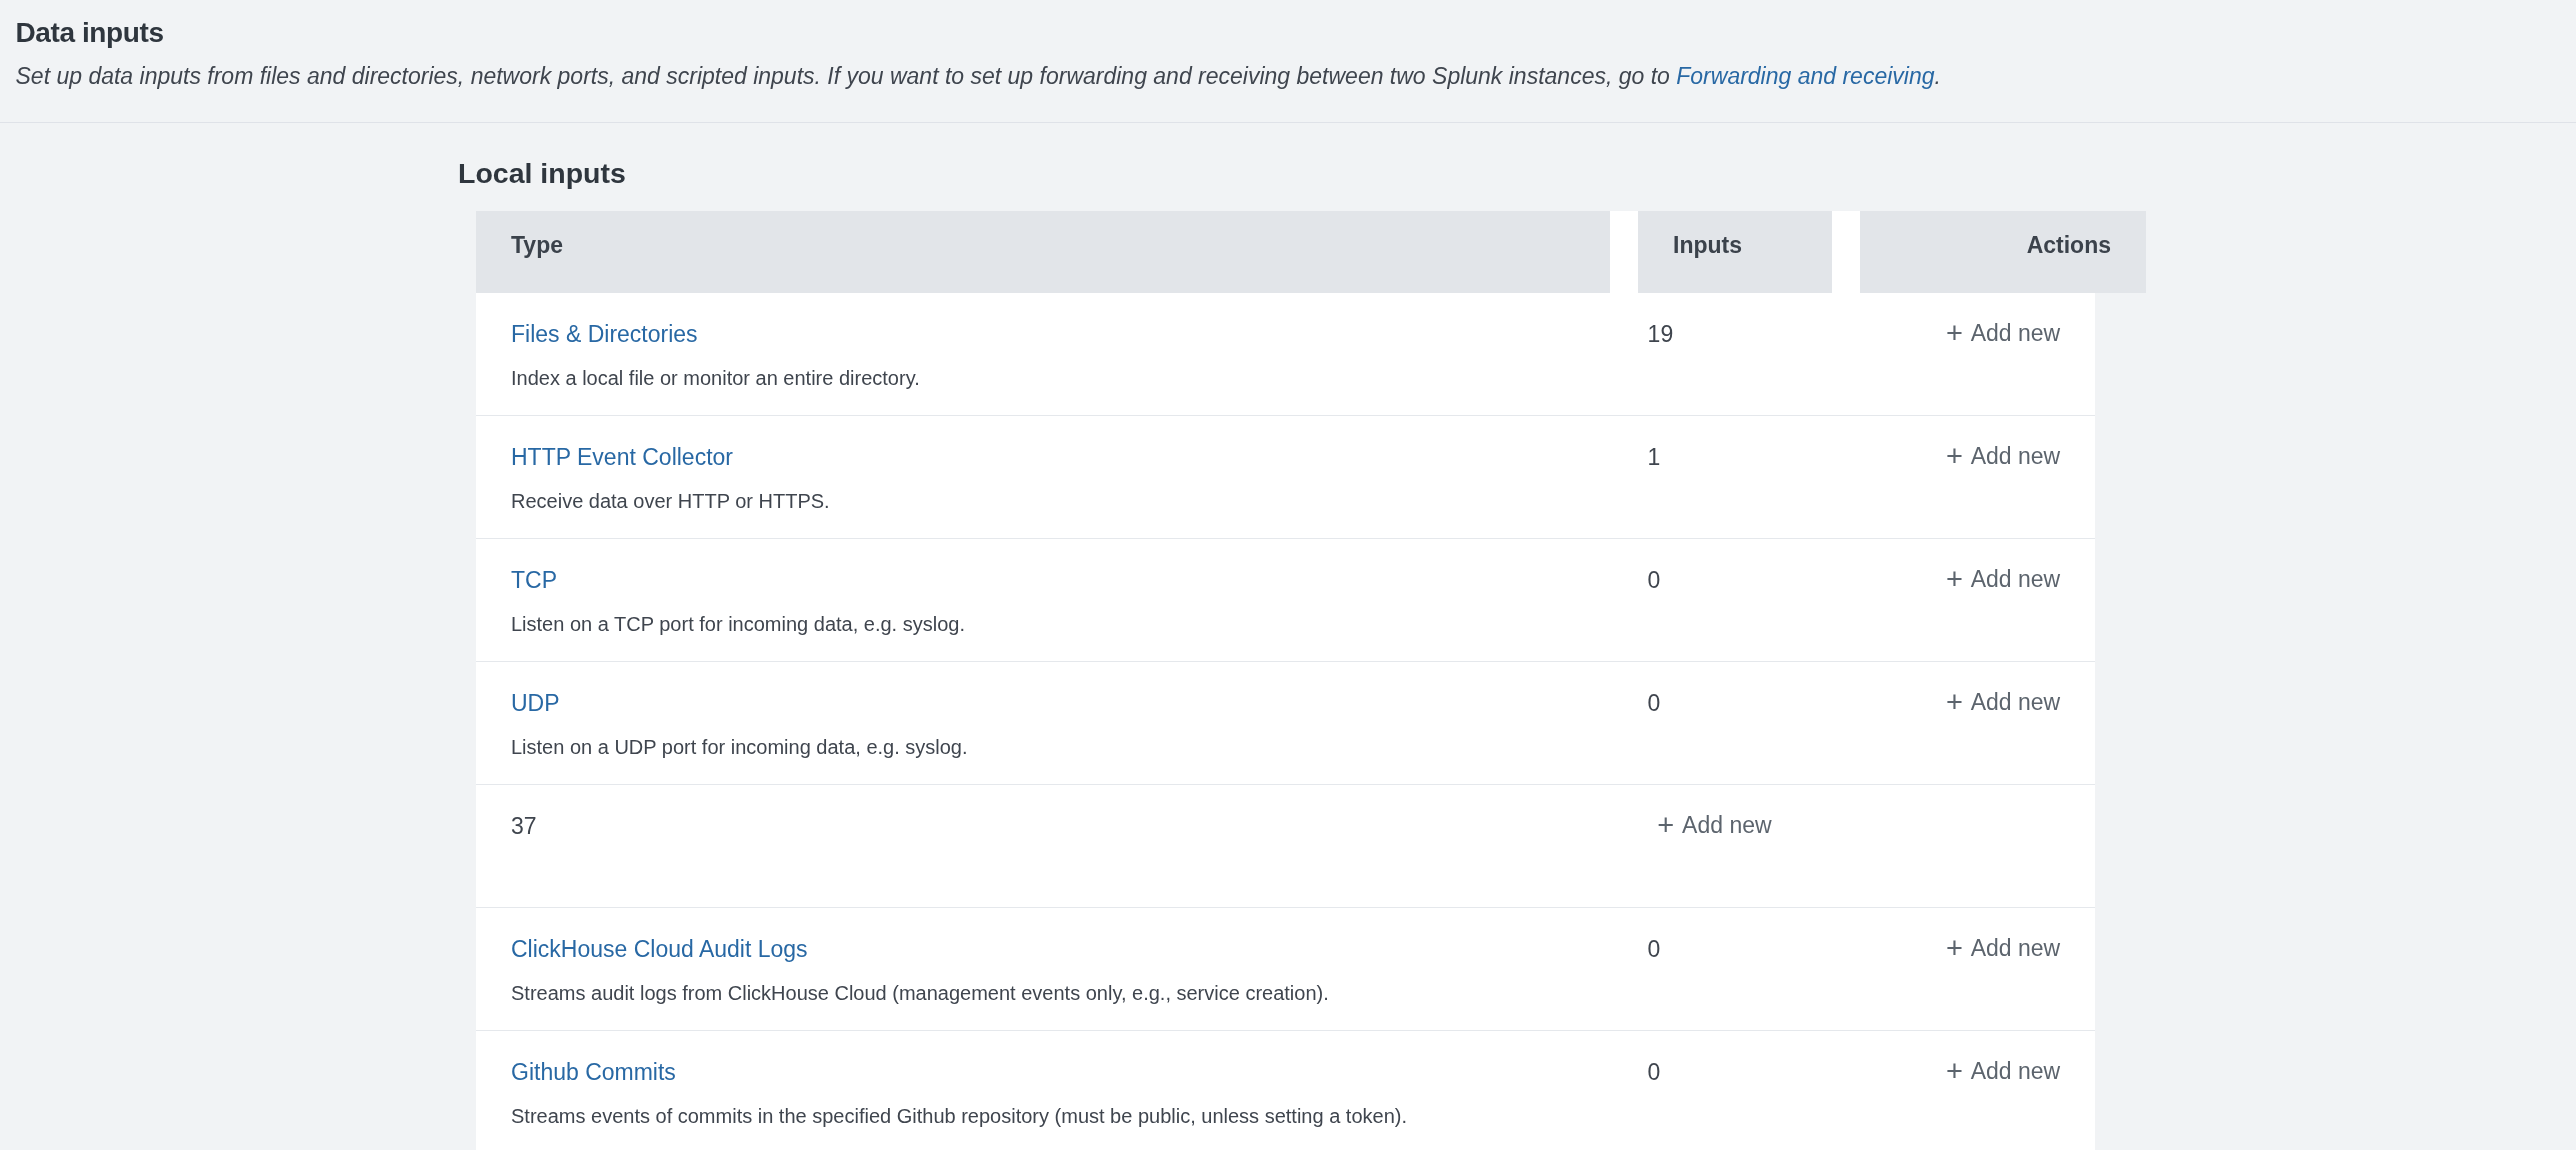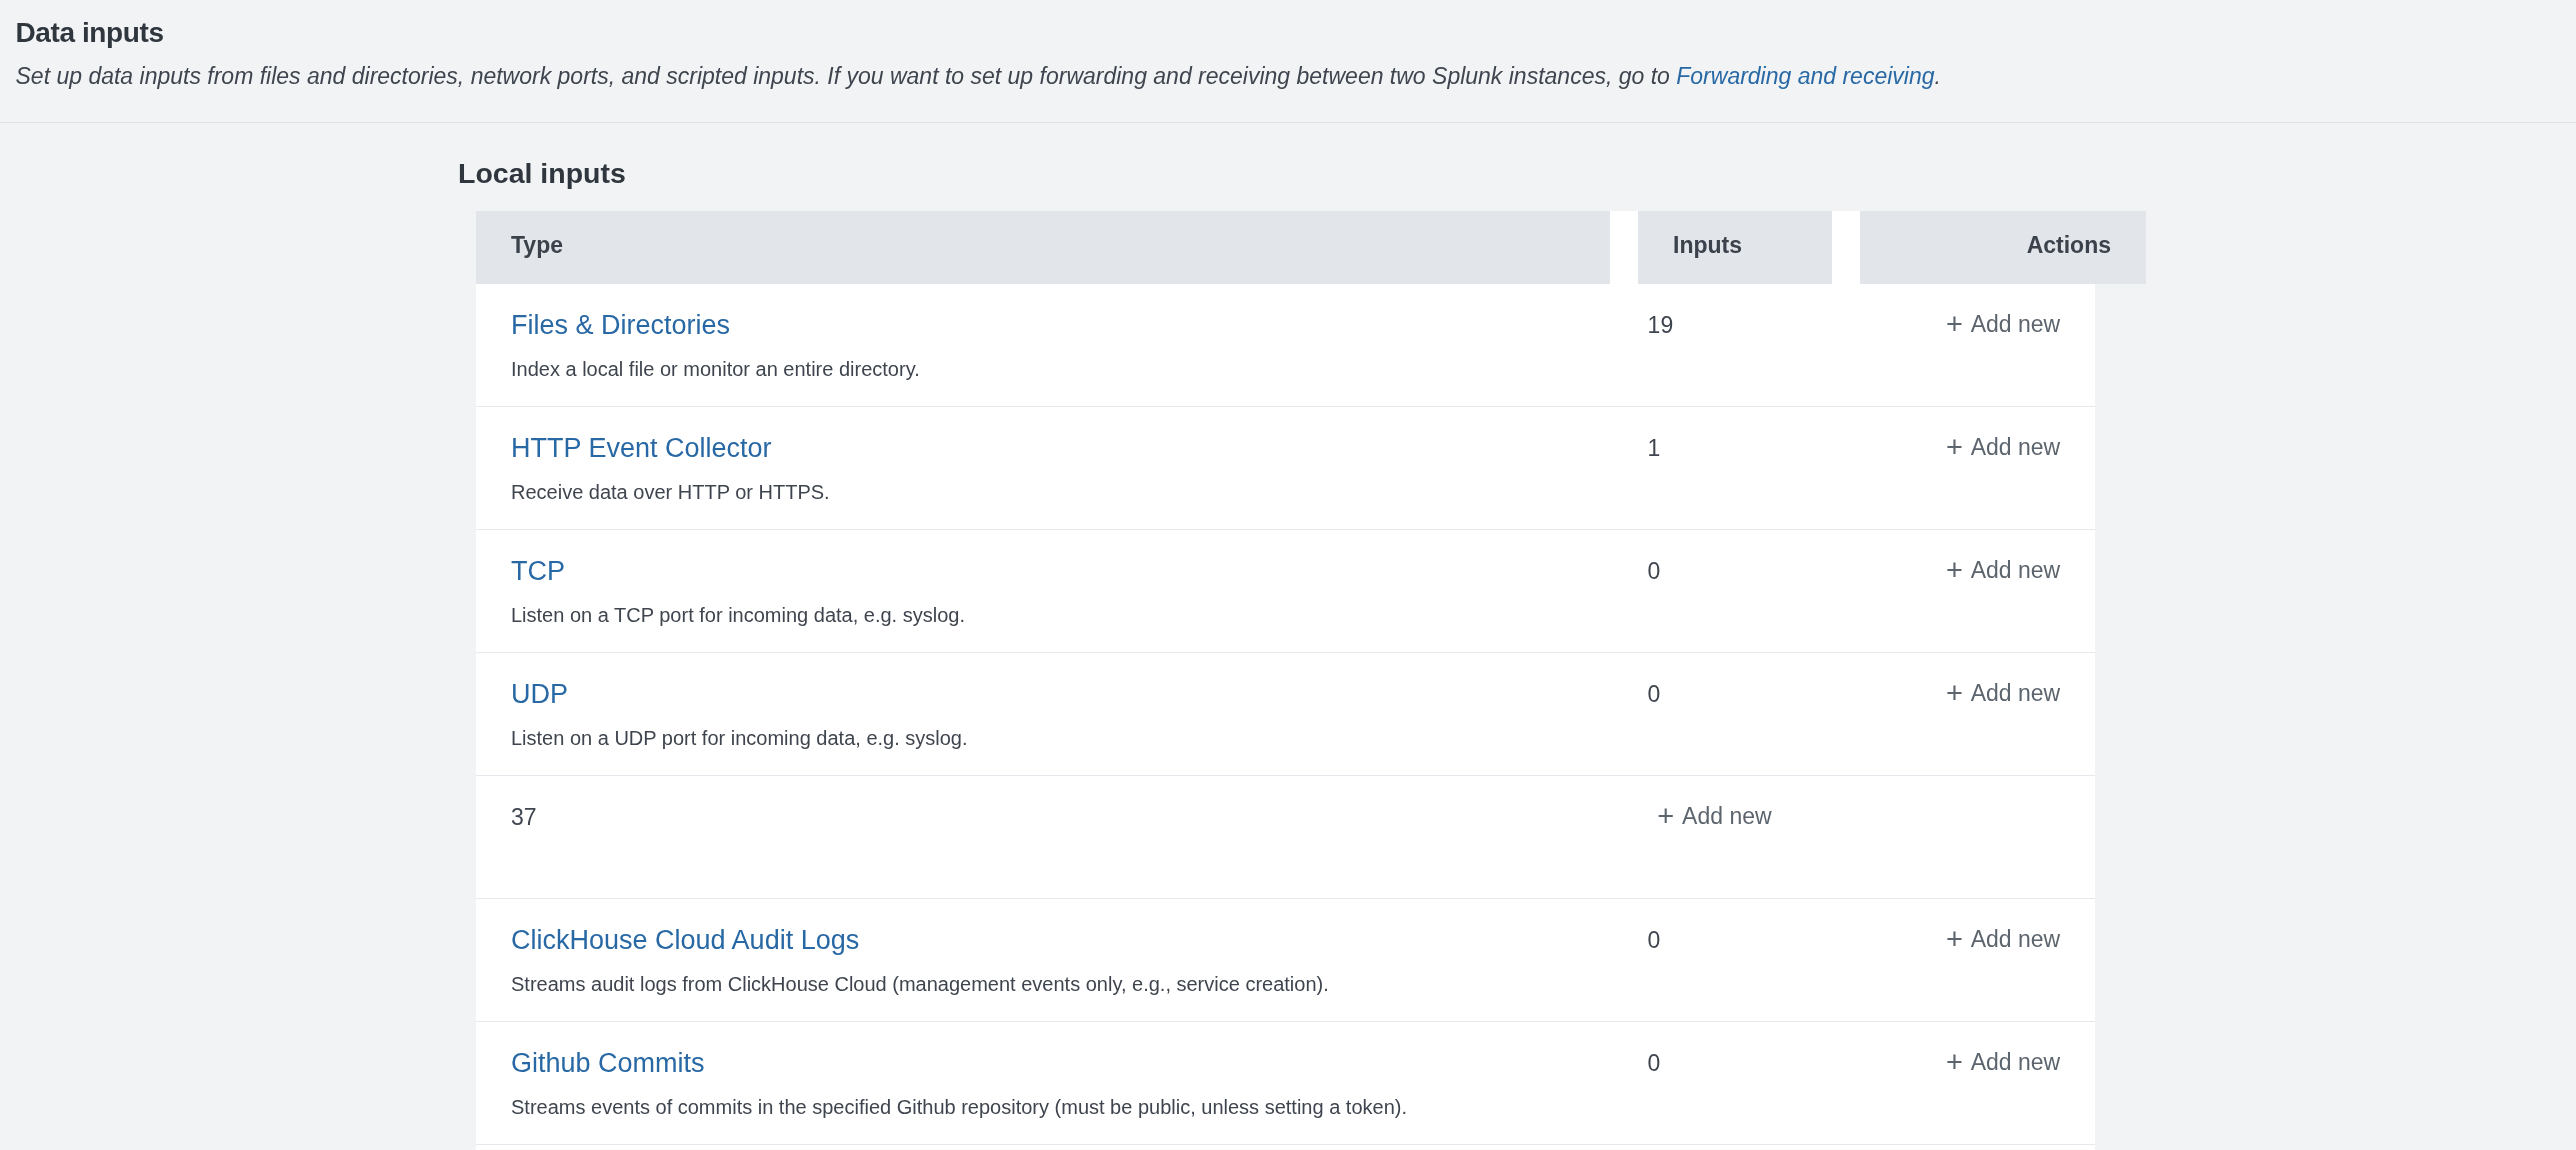--- a/index.html
+++ b/index.html
@@ -52,21 +52,21 @@
   }
   .grid-row {
     display: grid;
     grid-template-columns: 1134px 194px 286px;
     column-gap: 2.6px;
   }
 
   
   .table-head {
     background: #ffffff;          
-    height: 73px;
+    height: 82px;
     gap: 28px;
   }
   .table-head .th {
     background: #e2e5e9;
     font-size: 23px;
     font-weight: bold;
     color: #3b424b;
     line-height: 69px;
     padding: 0 35px;
     white-space: nowrap;
@@ -80,21 +80,21 @@
     height: 123px;
     border-bottom: 1.7px solid #e5e8ec;
     background: #ffffff;
   }
   .table-row.partial {
     height: 13px;
     border-bottom: none;
   }
   .cell-type { padding: 27px 35px 0 35px; overflow: hidden; }
   .type-link {
-    font-size: 27px;
+    font-size: 23px;
     color: #2868a4;
     text-decoration: none;
     cursor: pointer;
     line-height: 29px;
     display: inline-block;
   }
   .type-desc {
     margin-top: 15px;
     font-size: 20px;
     color: #3f454e;

